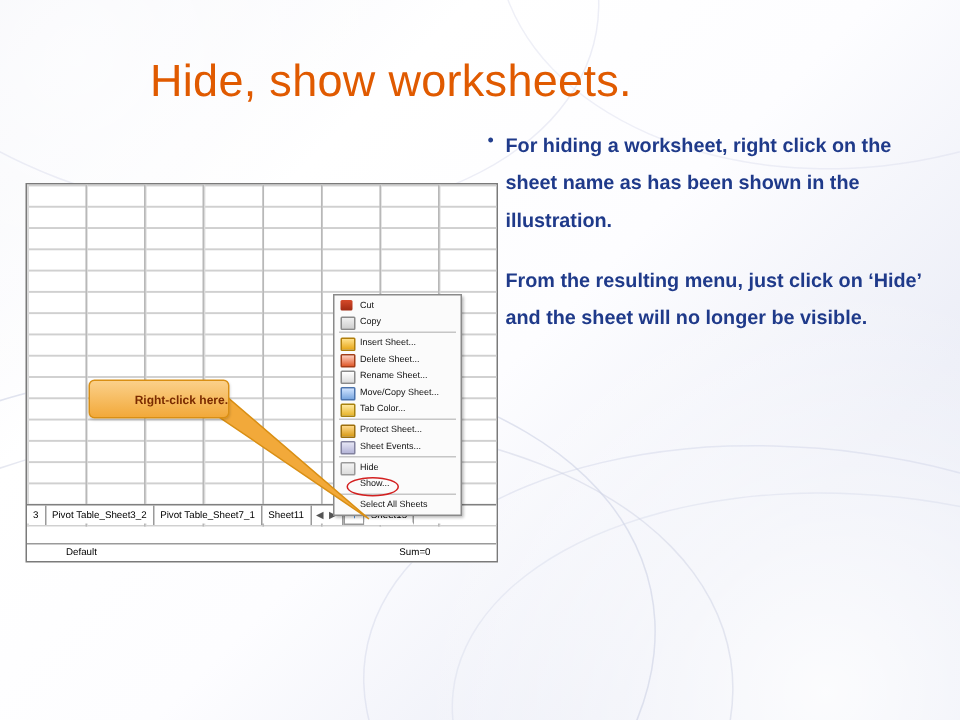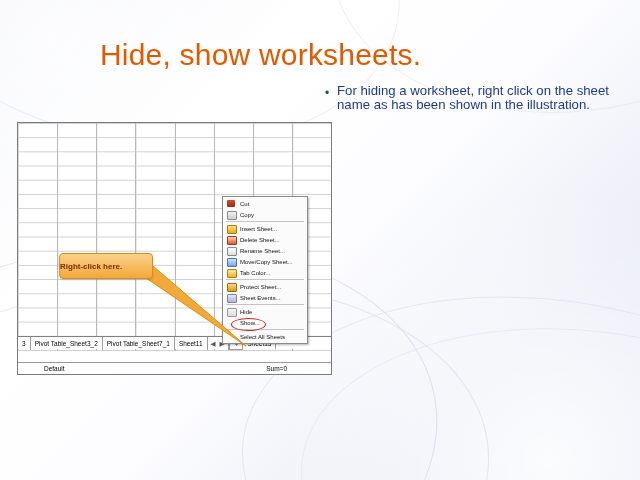--- a/index.html
+++ b/index.html
@@ -64,22 +64,22 @@
     flex: 0 0 12px;
     color: #24408e;
     font-size: 12px;
     line-height: 16px;
     padding-top: 1px;
   }
   .bullet .btext {
     flex: 1 1 auto;
     color: #1f3a8a;
     font-size: 13.2px;
-    line-height: 14px;
-    font-weight: normal;
+    line-height: 25px;
+    font-weight: bold;
   }
 
   
   #sheet {
     position: absolute;
     left: 17px;
     top: 122px;
     width: 315px;
     height: 253px;
     background: #ffffff;
@@ -228,21 +228,21 @@
     position: absolute;
     left: 59px;
     top: 253px;
     width: 92px;
     height: 24px;
     background: linear-gradient(#fbd08a, #f2a93a);
     border: 1px solid #d98f14;
     border-radius: 4px;
     display: flex;
     align-items: center;
-    justify-content: flex-start;
+    justify-content: flex-end;
     font-size: 8px;
     font-weight: bold;
     color: #7a2b00;
     box-shadow: 0 1px 2px rgba(0,0,0,0.18);
   }
   #callout-tail {
     position: absolute;
     left: 146px;
     top: 258px;
     width: 110px;
@@ -261,20 +261,24 @@
   <div class="swirl s4"></div>
   <div class="swirl s5"></div>
   <div class="swirl s6"></div>
 
   <div id="title">Hide, show worksheets.</div>
 
   <div id="bullets">
     <div class="bullet">
       <span class="dot">•</span>
       <span class="btext">For hiding a worksheet, right click on the sheet name as has been shown in the illustration.</span>
+    </div>
+    <div class="bullet">
+      <span class="dot">•</span>
+      <span class="btext">From the resulting menu, just click on ‘Hide’ and the sheet will no longer be visible.</span>
     </div>
   </div>
 
   <div id="sheet">
     <div class="grid"></div>
     <div class="vline" style="left:39px"></div>
     <div class="vline" style="left:78px"></div>
     <div class="vline" style="left:117px"></div>
     <div class="vline" style="left:157px"></div>
     <div class="vline" style="left:196px"></div>

